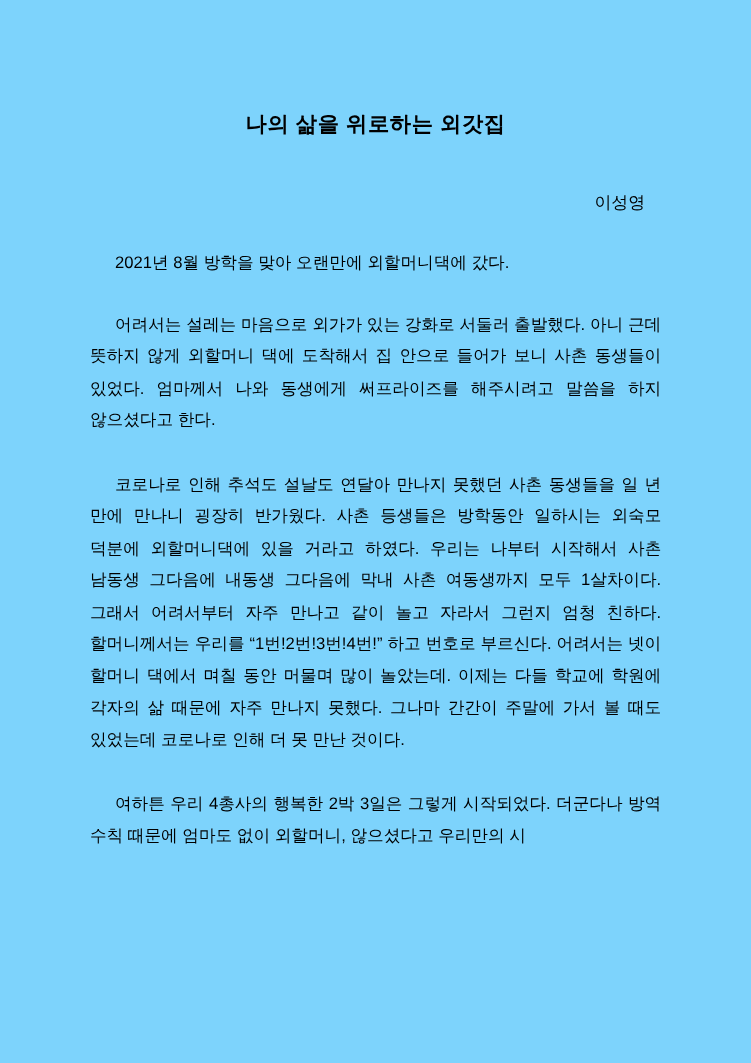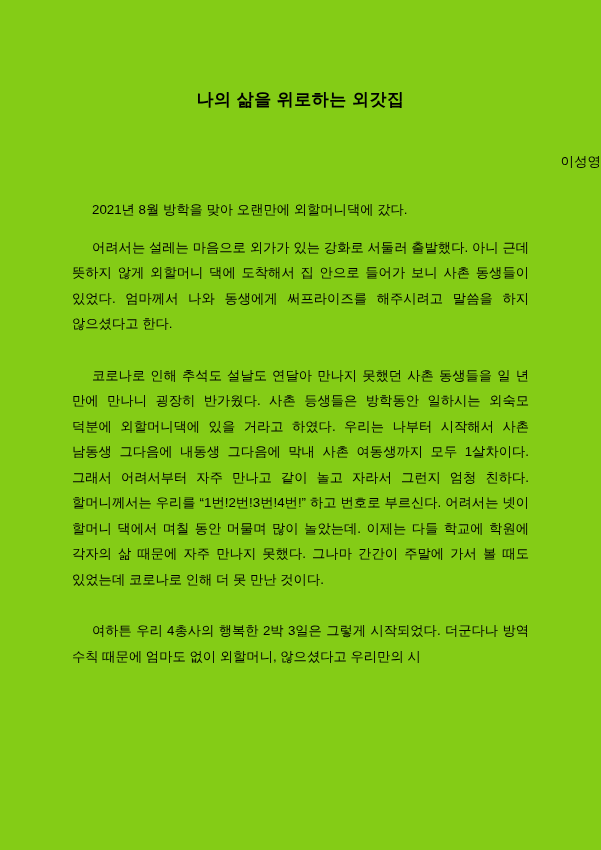--- a/index.html
+++ b/index.html
@@ -11,56 +11,57 @@
     width: 601px;
     height: 850px;
     font-family: "Liberation Serif", serif;
     color: #000000;
     overflow: hidden;
   }
   .page {
     position: relative;
     width: 601px;
     height: 850px;
-    background: #84cc16;
+    background: #7dd3fc;
     box-sizing: border-box;
     padding: 0;
   }
   .doc-title {
     text-align: center;
     font-size: 17px;
     font-weight: bold;
     letter-spacing: 0.5px;
     margin: 0;
     padding-top: 88px;
     font-family: "Liberation Sans", sans-serif;
   }
   .author-line {
     text-align: right;
     font-size: 13.5px;
     margin: 0;
     padding-top: 42px;
+    padding-right: 85px;
     font-family: "Liberation Sans", sans-serif;
   }
   .body-area {
     padding: 0 72px 0 72px;
     margin-top: 26px;
   }
   .para {
     font-size: 13.3px;
     line-height: 1.92;
     text-align: justify;
     text-justify: inter-character;
     margin: 0 0 14px 0;
     text-indent: 20px;
     font-family: "Liberation Sans", sans-serif;
     word-break: keep-all;
   }
   .para.tight {
-    margin-bottom: 0;
+    margin-bottom: 12px;
   }
   .para-gap {
     height: 12px;
   }
 </style>
 </head>
 <body>
 
 <div class="page">
 

